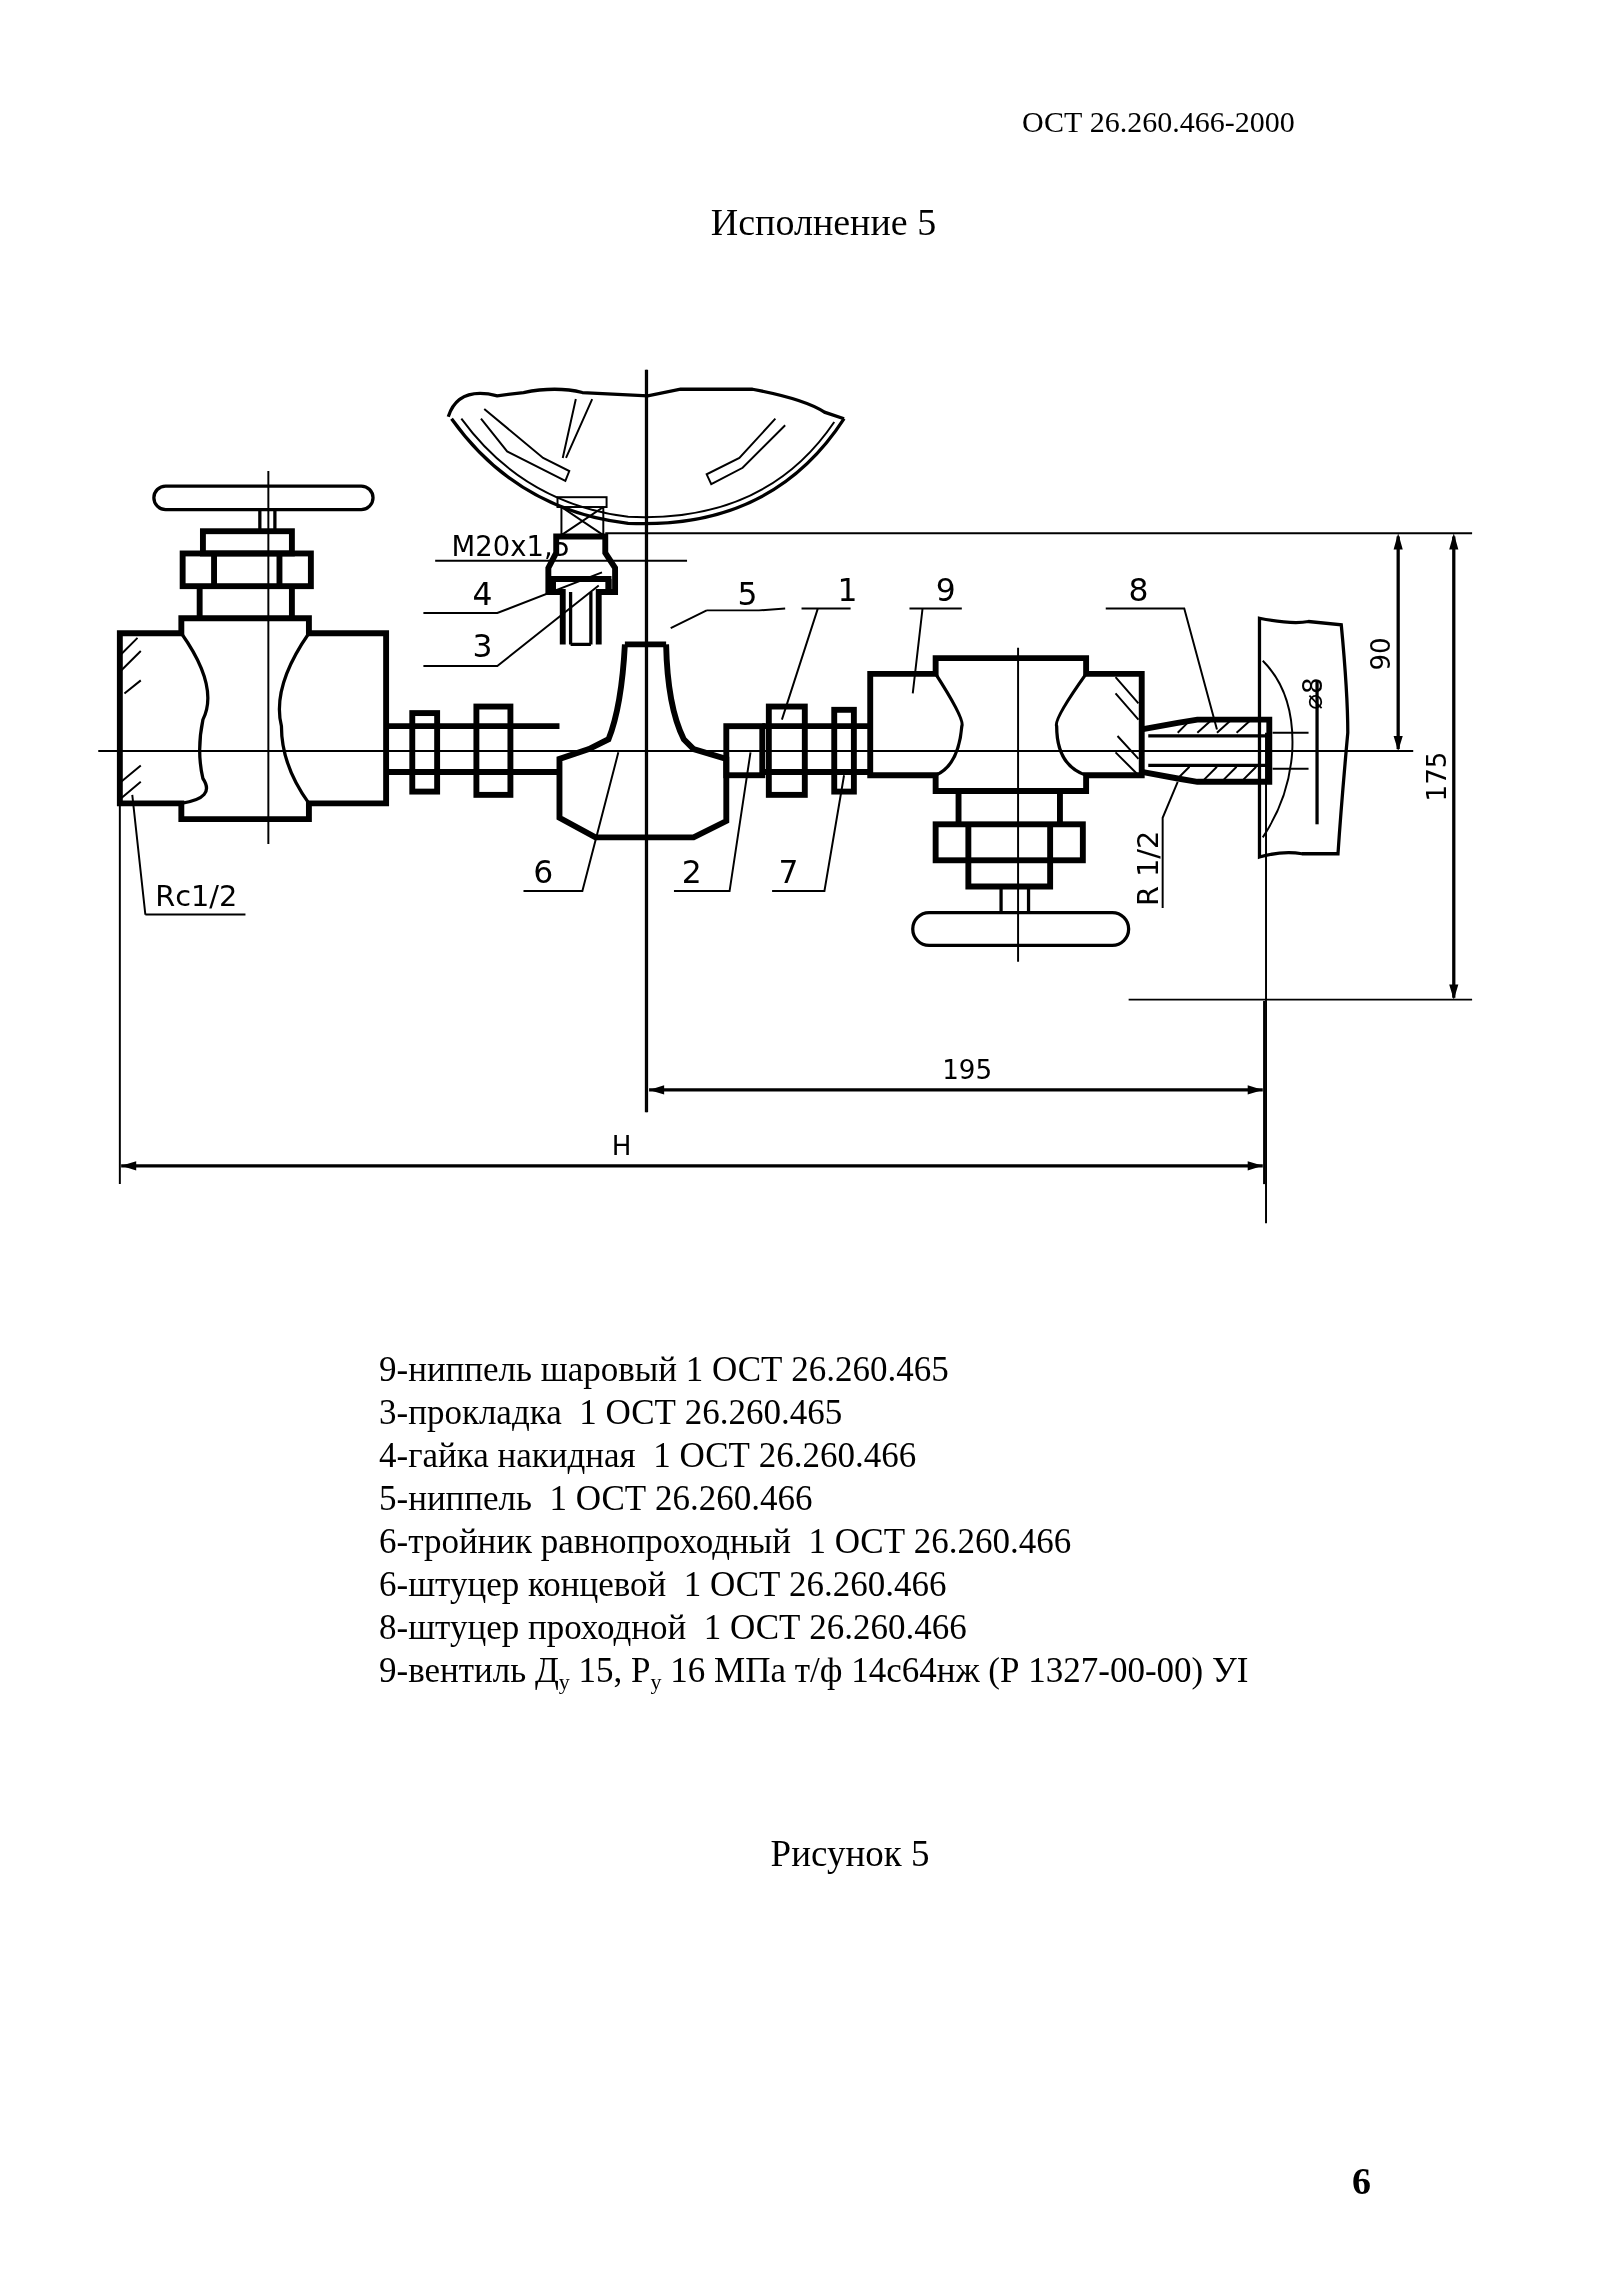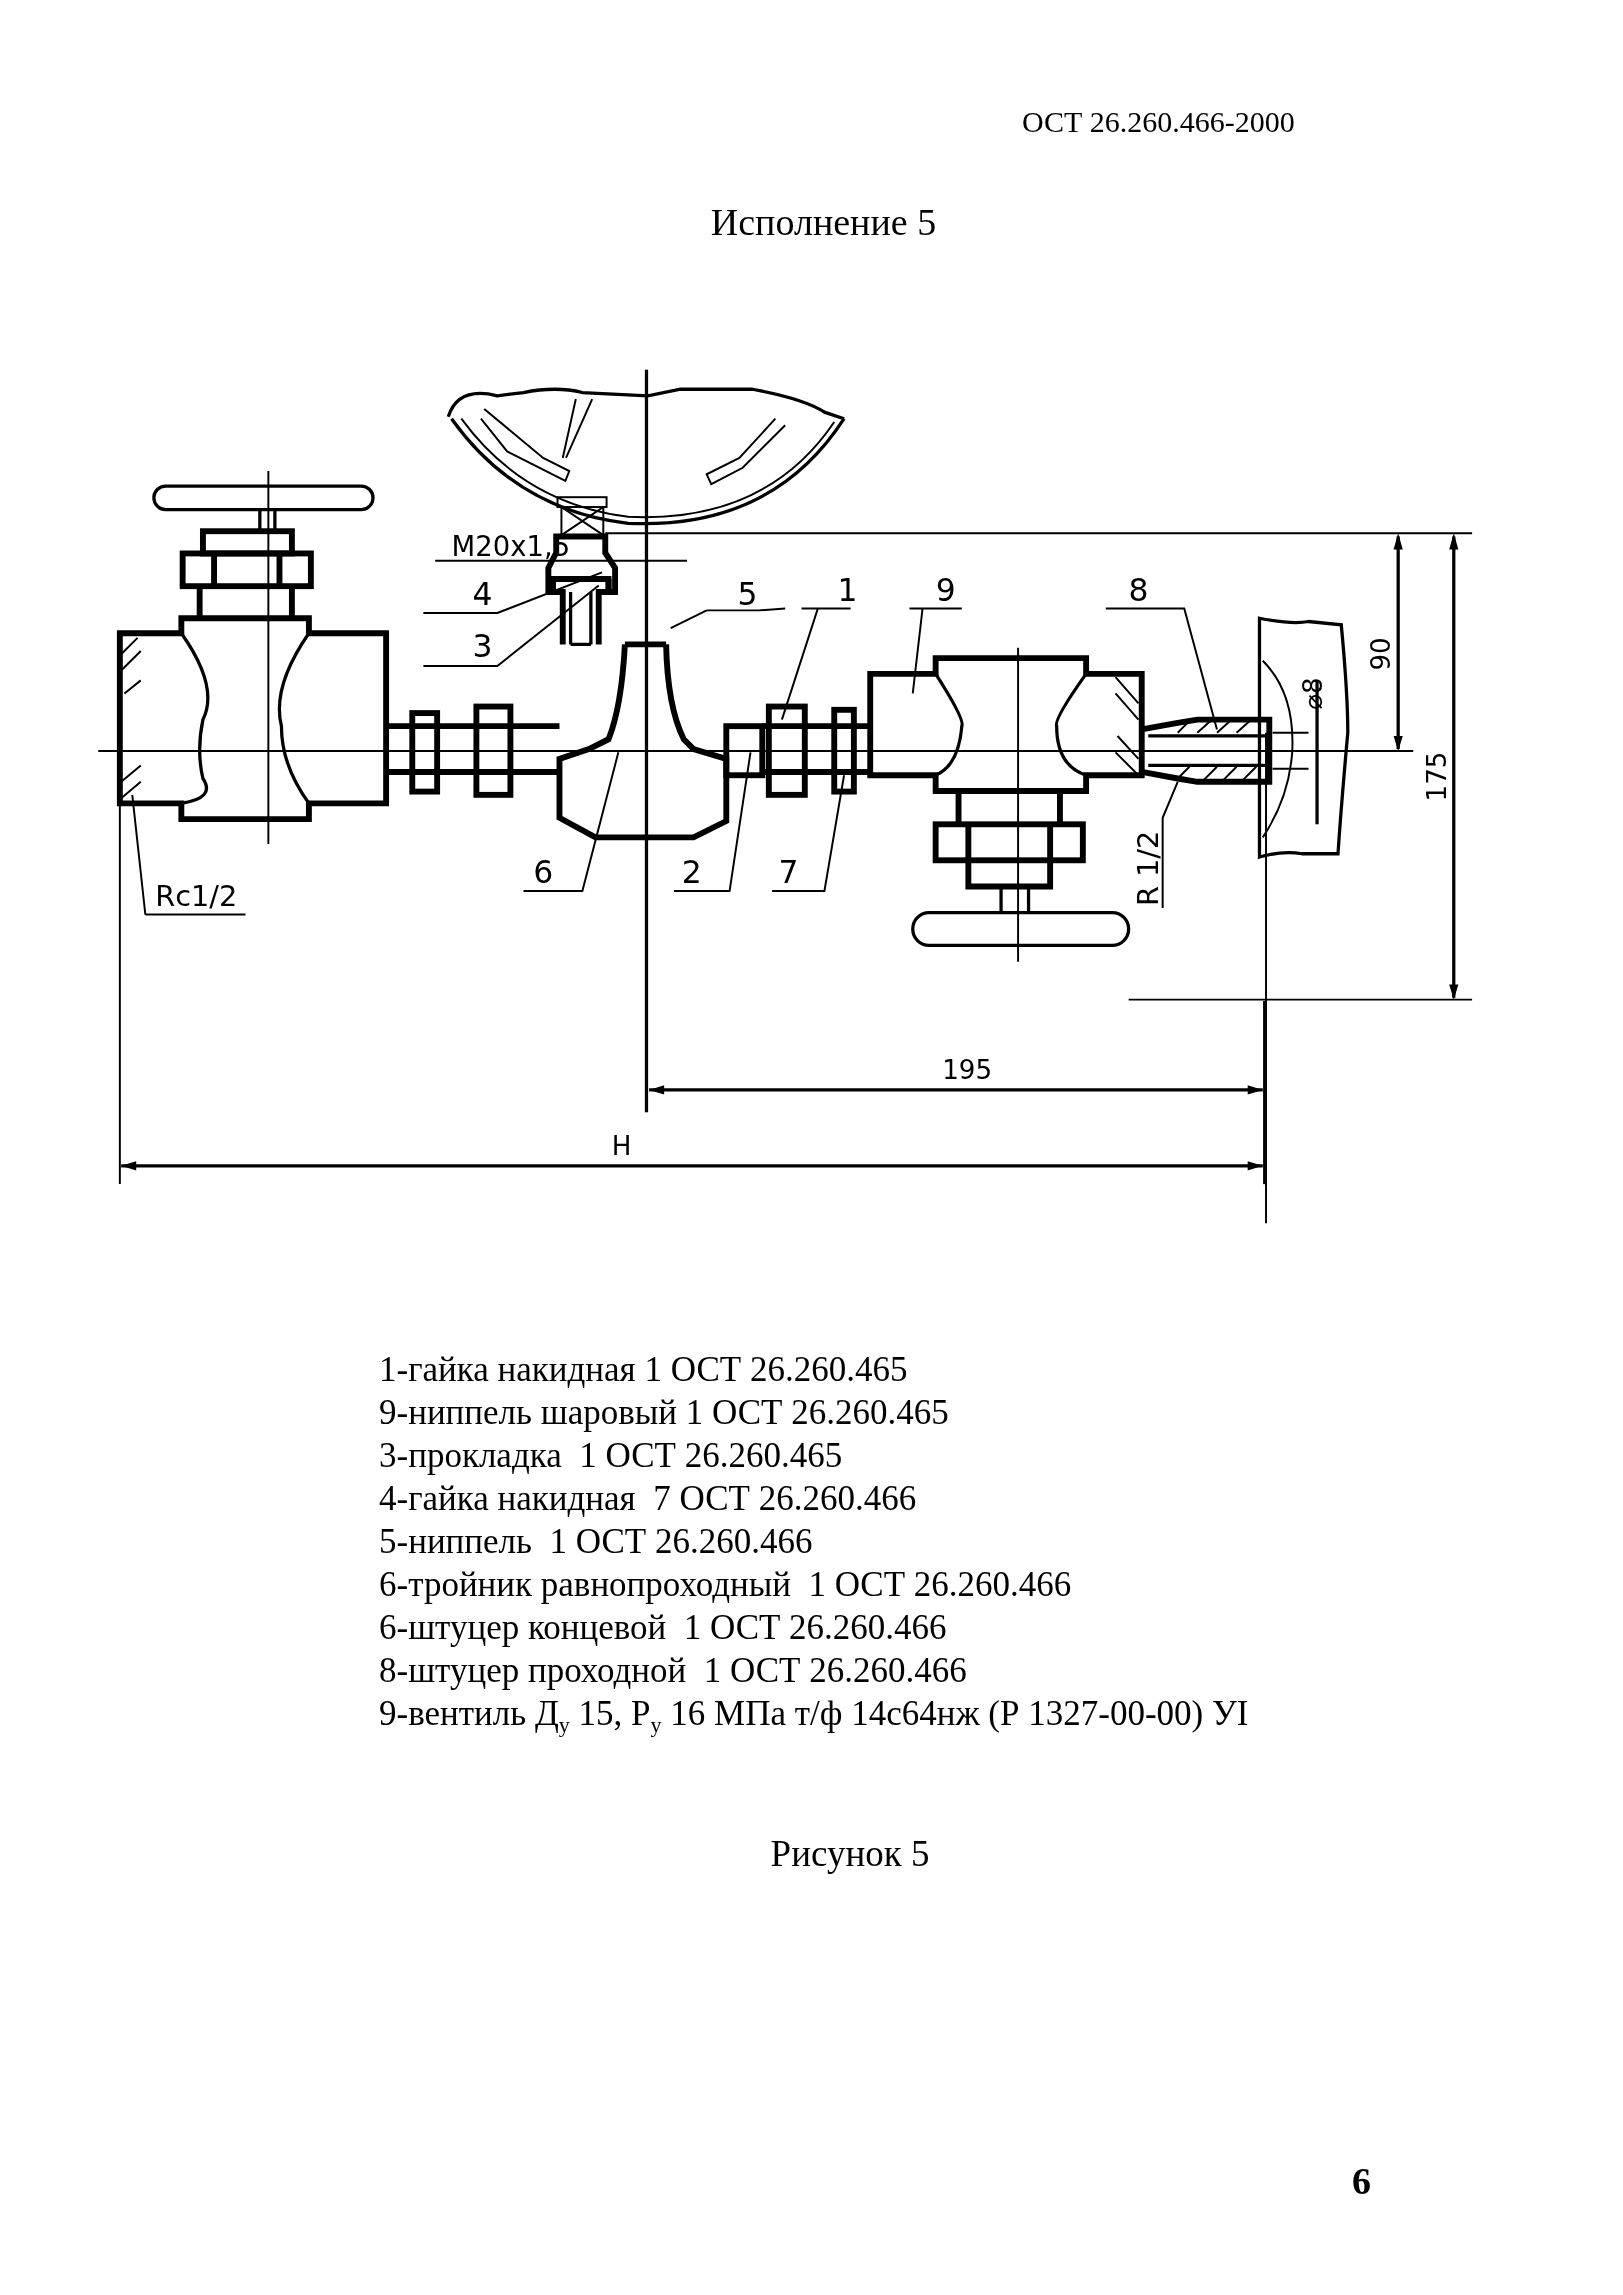--- a/index.html
+++ b/index.html
@@ -154,24 +154,23 @@
     <text x="0" y="0" font-size="44" transform="translate(1770,1385) rotate(-90)">R 1/2</text>
     <text x="0" y="0" font-size="40" transform="translate(2020,1085) rotate(-90)">⌀8</text>
     <text x="0" y="0" font-size="40" transform="translate(2125,1025) rotate(-90)">90</text>
     <text x="0" y="0" font-size="40" transform="translate(2210,1225) rotate(-90)">175</text>
     <text x="1440" y="1650" font-size="40">195</text>
     <text x="935" y="1765" font-size="40">H</text>
   </g>
 </svg>
 
 <div class="legend">
-  <div>1-гайка накидная 1 ОСТ 26.260.465</div>
   <div>9-ниппель шаровый 1 ОСТ 26.260.465</div>
   <div>3-прокладка  1 ОСТ 26.260.465</div>
-  <div>4-гайка накидная  7 ОСТ 26.260.466</div>
+  <div>4-гайка накидная  1 ОСТ 26.260.466</div>
   <div>5-ниппель  1 ОСТ 26.260.466</div>
   <div>6-тройник равнопроходный  1 ОСТ 26.260.466</div>
   <div>6-штуцер концевой  1 ОСТ 26.260.466</div>
   <div>8-штуцер проходной  1 ОСТ 26.260.466</div>
   <div><span>9-вентиль Д</span><sub>у</sub><span> 15, Р</span><sub>у</sub><span> 16 МПа т/ф 14с64нж (Р 1327-00-00) УІ</span></div>
 </div>
 
 <div class="caption">Рисунок 5</div>
 <div class="page-number">6</div>
 

